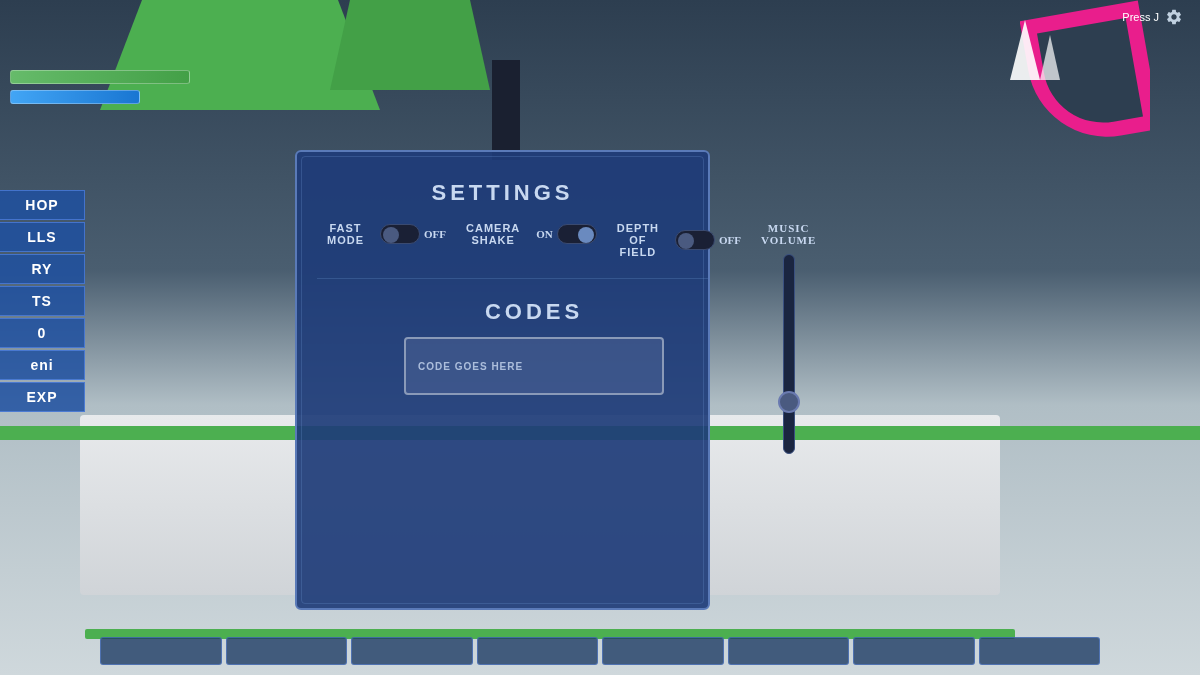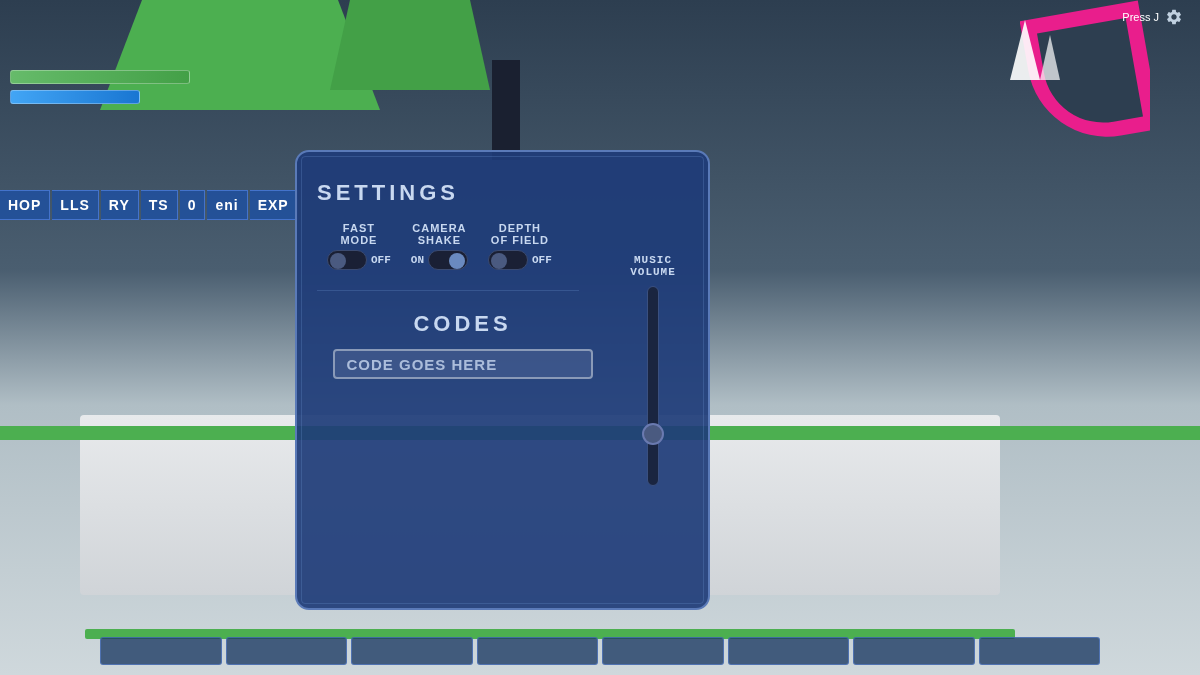--- a/index.html
+++ b/index.html
@@ -98,21 +98,21 @@
       background: linear-gradient(90deg, #42a5f5, #1976d2);
     }
 
     
     .sidebar {
       position: absolute;
       left: 0;
       top: 190px;
       width: 85px;
       display: flex;
-      flex-direction: row;
+      flex-direction: column;
       gap: 2px;
     }
 
     .sidebar-item {
       background: rgba(30, 80, 160, 0.85);
       border: 1px solid rgba(100, 150, 255, 0.5);
       border-left: none;
       color: white;
       font-size: 14px;
       font-weight: 900;
@@ -143,24 +143,25 @@
 
     
     .settings-panel {
       position: absolute;
       top: 150px;
       left: 295px;
       width: 415px;
       height: 460px;
       background: rgba(30, 60, 120, 0.92);
       border: 2px solid #5a7ab8;
-      border-radius: 14px;
+      border-radius: 6px;
       padding: 20px;
       display: flex;
       flex-direction: column;
+      align-items: center;
       gap: 16px;
     }
 
     .panel-title {
       color: #c8d8f0;
       font-size: 22px;
       font-weight: 900;
       letter-spacing: 4px;
       font-family: 'Arial Black', Arial, sans-serif;
       margin-top: 8px;
@@ -169,23 +170,23 @@
     .settings-row {
       display: flex;
       align-items: flex-start;
       gap: 20px;
       width: 100%;
       padding: 0 10px;
     }
 
     .setting-item {
       display: flex;
-      flex-direction: column;
-      align-items: center;
-      gap: 4px;
+      flex-direction: row;
+      align-items: center;
+      gap: 16px;
     }
 
     .setting-label {
       color: #c8d8f0;
       font-size: 11px;
       font-weight: 900;
       letter-spacing: 1px;
       text-align: center;
       font-family: 'Arial Black', Arial, sans-serif;
     }
@@ -193,21 +194,21 @@
     .toggle-row {
       display: flex;
       align-items: center;
       gap: 4px;
     }
 
     .toggle-state {
       color: #c8d8f0;
       font-size: 11px;
       font-weight: 900;
-      font-family: Liberation Mono, monospace;
+      font-family: Liberation Serif, serif;
     }
 
     .toggle {
       width: 40px;
       height: 20px;
       border-radius: 10px;
       background: #1a2035;
       border: 1px solid #3a4a70;
       position: relative;
       cursor: pointer;
@@ -240,22 +241,21 @@
       gap: 4px;
       margin-left: 10px;
     }
 
     .volume-label {
       color: #c8d8f0;
       font-size: 11px;
       font-weight: 900;
       letter-spacing: 1px;
       text-align: center;
-      font-family: Liberation Mono, monospace;
-      margin-top: 32px;
+      font-family: Liberation Serif, serif;
     }
 
     .slider-track {
       width: 12px;
       height: 200px;
       background: #1a2540;
       border: 1px solid #3a5080;
       border-radius: 6px;
       position: relative;
       margin-top: 4px;
@@ -287,26 +287,26 @@
     .codes-title {
       color: #c8d8f0;
       font-size: 22px;
       font-weight: 900;
       letter-spacing: 4px;
       font-family: Liberation Sans, sans-serif;
     }
 
     .code-input {
       width: 260px;
-      height: 30px;
+      height: 58px;
       background: rgba(240, 240, 255, 0.1);
       border: 2px solid #8a9ab8;
       border-radius: 4px;
       color: #c8d8f0;
-      font-size: 15px;
+      font-size: 10px;
       font-weight: 900;
       font-family: 'Arial Black', Arial, sans-serif;
       text-align: left;
       padding: 0 12px;
       letter-spacing: 1px;
       cursor: text;
       outline: none;
     }
 
     .code-input::placeholder {

